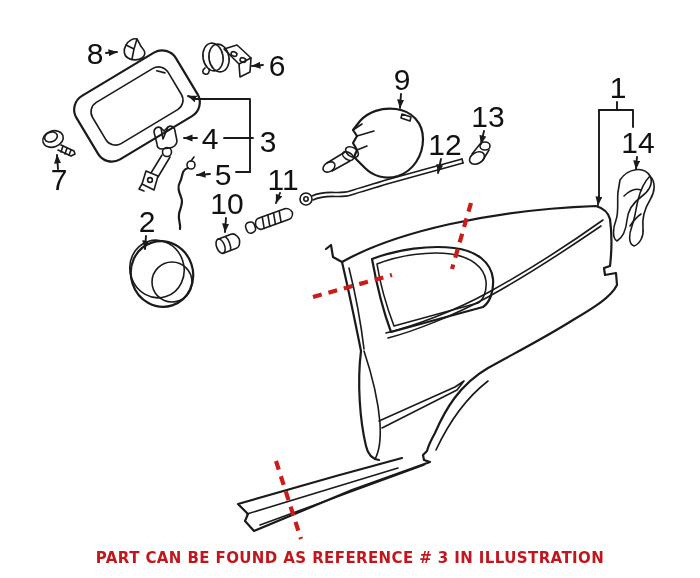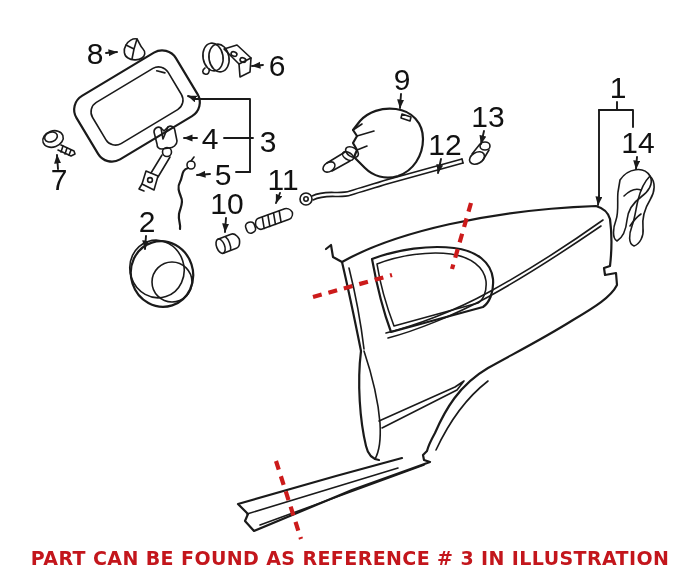--- a/index.html
+++ b/index.html
@@ -15,21 +15,21 @@
   }
   svg{position:absolute;left:0;top:0;}
   .ln{fill:none;stroke:var(--line);stroke-width:2.2;stroke-linecap:round;stroke-linejoin:round;}
   .ln-thin{fill:none;stroke:var(--line);stroke-width:1.6;stroke-linecap:round;stroke-linejoin:round;}
   .callout{fill:none;stroke:var(--line);stroke-width:1.9;stroke-linecap:round;stroke-linejoin:round;}
   .red-dash{fill:none;stroke:var(--red);stroke-width:4.2;stroke-dasharray:9 7;stroke-linecap:butt;}
   .lbl{font-family:"Liberation Sans",sans-serif;font-size:30px;fill:#111;text-anchor:middle;}
   .footer-note{
     position:absolute;left:0;right:0;top:546px;height:24px;
     text-align:center;line-height:24px;
-    font-size:19px;font-weight:700;letter-spacing:0.4px;color:var(--note);
+    font-size:15px;font-weight:700;letter-spacing:0.4px;color:var(--note);
     font-family:"DejaVu Sans","Liberation Sans",sans-serif;
   }
 </style>
 </head>
 <body>
 
 <div class="page">
 <svg width="700" height="578" viewBox="0 0 700 578">
   <defs>
     <marker id="arr" markerWidth="10" markerHeight="8" refX="8.5" refY="3.5" orient="auto" markerUnits="userSpaceOnUse">

